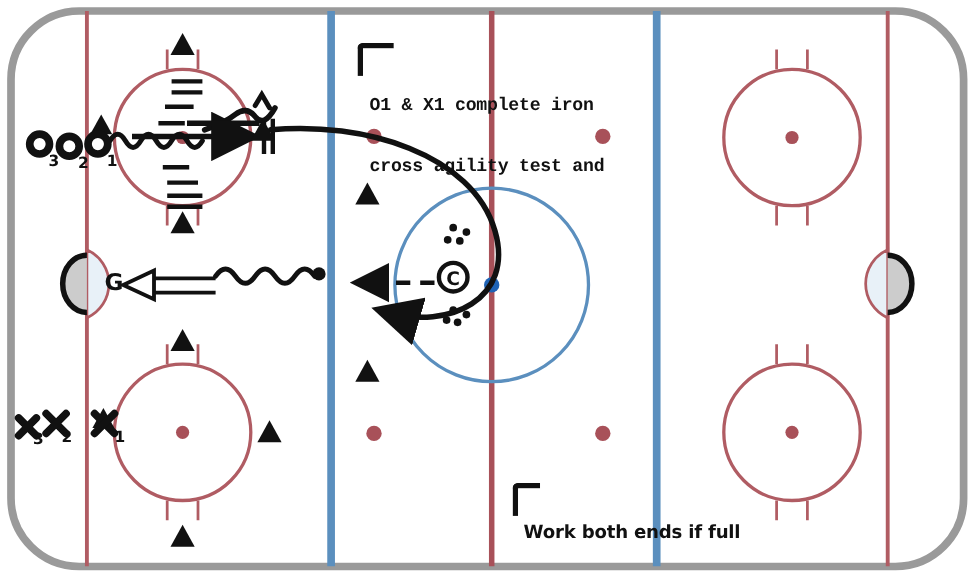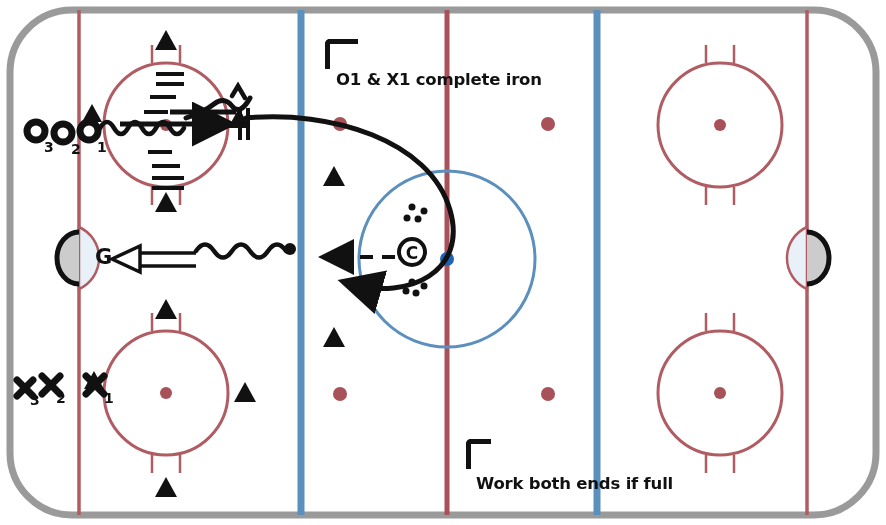--- a/index.html
+++ b/index.html
@@ -4,21 +4,21 @@
 <title>Hockey Drill Diagram</title>
 <style>
   html,body{margin:0;padding:0;background:#ffffff;}
   body{width:886px;height:525px;overflow:hidden;
        font-family:"DejaVu Sans","Liberation Sans",sans-serif;}
   #stage{position:relative;width:886px;height:525px;}
   #rink{position:absolute;left:0;top:0;}
   .anno{position:absolute;font-weight:bold;color:#111111;
         font-family:"DejaVu Sans","Liberation Sans",sans-serif;
         line-height:1.12;letter-spacing:-0.2px;white-space:pre;}
-  #note-top{left:336px;top:34px;font-size:16.5px;}
+  #note-top{left:336px;top:50px;font-size:16.5px;font-family:Liberation Mono, monospace;}
   #note-bottom{left:476px;top:438px;font-size:16.5px;}
   .bracket{position:absolute;border-left:5px solid #111;border-top:5px solid #111;
            border-top-left-radius:5px;}
   #br-top{left:325px;top:39px;width:28px;height:25px;}
   #br-bottom{left:466px;top:439px;width:20px;height:25px;}
   .plabel{position:absolute;font-weight:bold;color:#111;font-size:14px;}
 </style>
 </head>
 <body>
 
@@ -200,20 +200,21 @@
 <div class="plabel" style="left:71px;top:141px;">2</div>
 <div class="plabel" style="left:97px;top:139px;">1</div>
 
 <div class="plabel" style="left:30px;top:392px;">3</div>
 <div class="plabel" style="left:56px;top:390px;">2</div>
 <div class="plabel" style="left:104px;top:390px;">1</div>
 
 <div class="bracket" id="br-top"></div>
 <div class="anno" id="note-top">
   <div>O1 &amp; X1 complete iron</div>
+  <div>cross agility test and</div>
 </div>
 
 <div class="bracket" id="br-bottom"></div>
 <div class="anno" id="note-bottom">
   <div>Work both ends if full</div>
   
 </div>
 
 </div>
 

